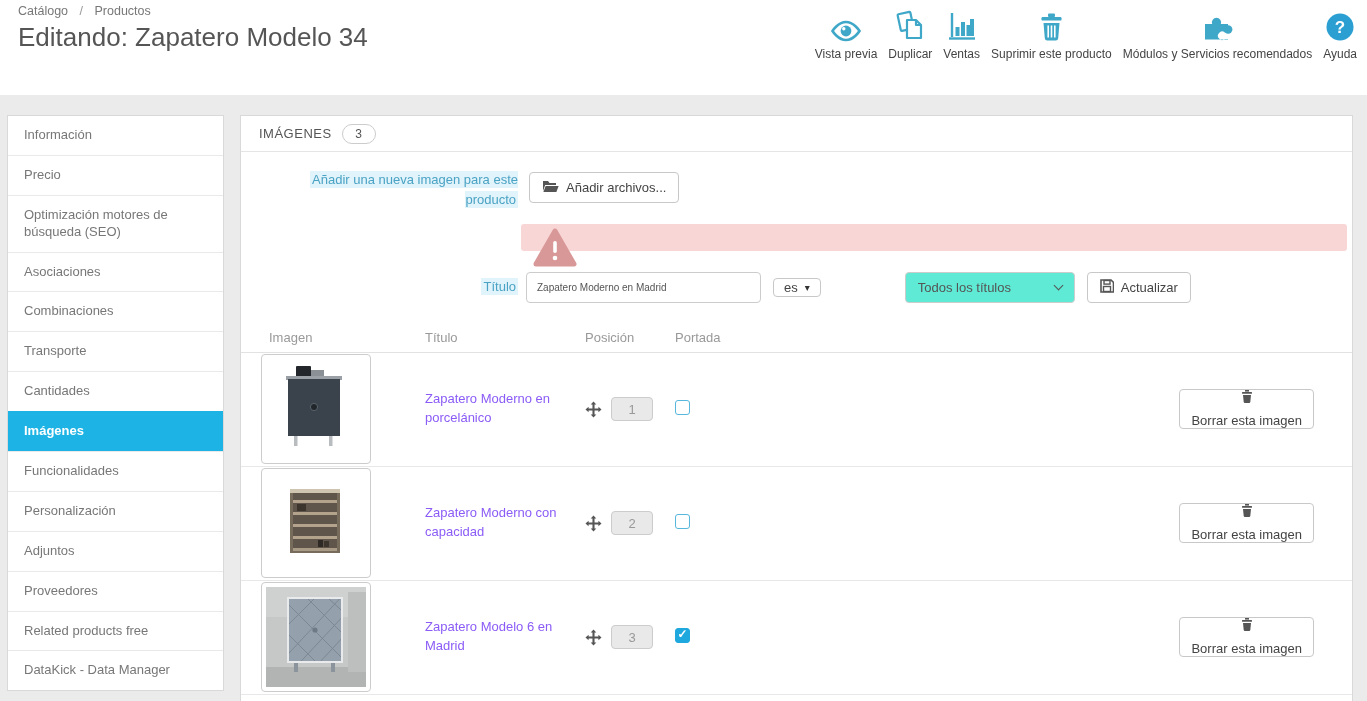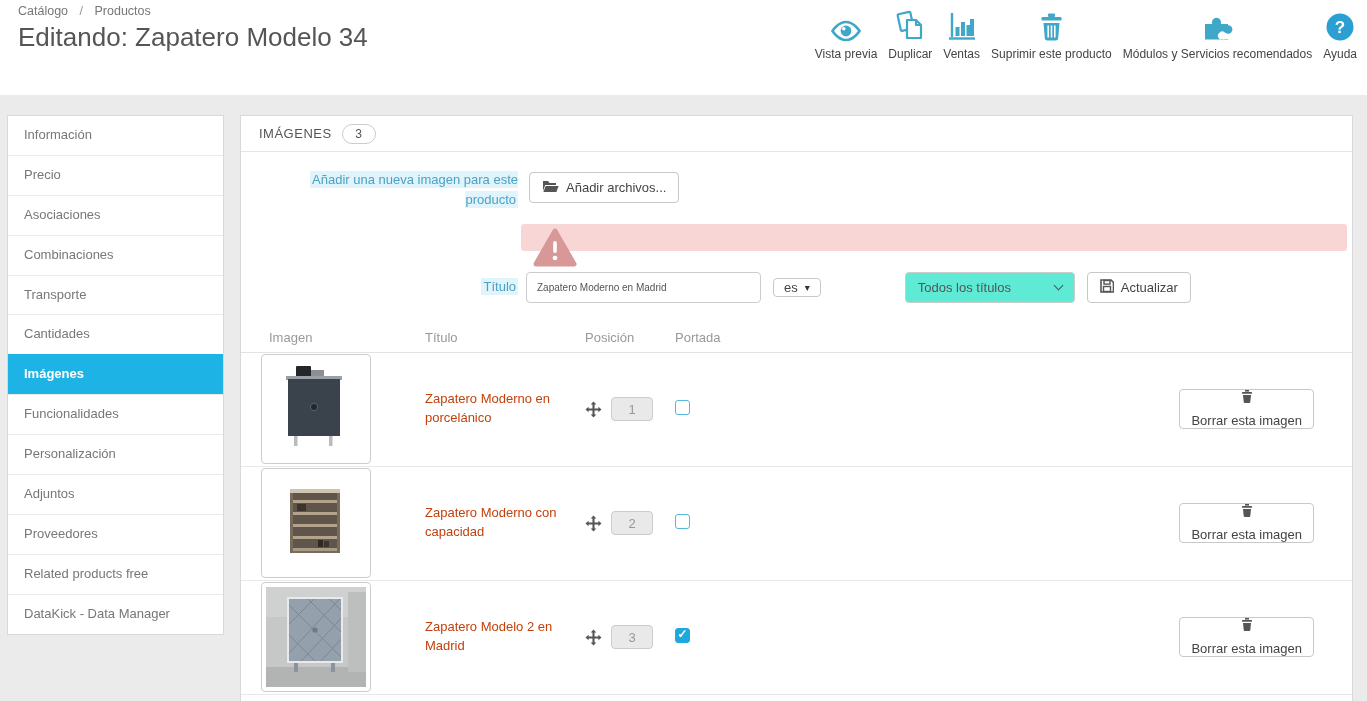--- a/index.html
+++ b/index.html
@@ -74,21 +74,21 @@
   .t-head .c-title { width:160px; }
   .t-head .c-pos { width:90px; }
   .t-head .c-cover { width:80px; }
 
   .img-row { position:relative; display:flex; align-items:center; height:114px;
              padding:0 13px 0 20px; border-bottom:1px solid #e8e8e8; }
   .cell-thumb { width:164px; }
   .thumb { width:110px; height:110px; border:1px solid #ccc; border-radius:4px; background:#fff;
            padding:4px; cursor:pointer; }
   .thumb svg { width:100px; height:100px; display:block; }
-  .cell-title { width:160px; font-size:13px; color:#c2410c; line-height:1.45; padding-right:14px; }
+  .cell-title { width:160px; font-size:13px; color:#8b5cf6; line-height:1.45; padding-right:14px; }
   .cell-pos { width:90px; display:flex; align-items:center; gap:9px; }
   .move { display:inline-flex; cursor:move; }
   .pos-input { width:42px; height:24px; border:1px solid #ccc; border-radius:4px; background:#e9e9e9;
                color:#999; font-size:13px; text-align:center; font-family:"Liberation Sans", sans-serif; }
   .cell-cover { width:80px; }
   .checkbox { display:inline-block; width:15px; height:15px; border:1.5px solid #57b7dc;
               border-radius:3px; background:#fff; cursor:pointer; position:relative; }
   .checkbox.checked { background:#1ea8de; border-color:#1ea8de; }
   .checkbox.checked::after { content:"✓"; position:absolute; left:1.5px; top:-1.5px; color:#fff;
                              font-size:12px; font-weight:bold; }
@@ -175,20 +175,21 @@
         <span class="tb-label">Ayuda</span>
       </div>
     </div>
   </div>
 
   <div class="content">
 
     <nav class="sidebar">
       <div class="side-item">Información</div>
       <div class="side-item">Precio</div>
+      <div class="side-item">Optimización motores de búsqueda (SEO)</div>
       <div class="side-item">Asociaciones</div>
       <div class="side-item">Combinaciones</div>
       <div class="side-item">Transporte</div>
       <div class="side-item">Cantidades</div>
       <div class="side-item active">Imágenes</div>
       <div class="side-item">Funcionalidades</div>
       <div class="side-item">Personalización</div>
       <div class="side-item">Adjuntos</div>
       <div class="side-item">Proveedores</div>
       <div class="side-item">Related products free</div>
@@ -368,21 +369,21 @@
                     <line x1="0" y1="25" x2="70" y2="95"></line>
                   <line x1="30" y1="0" x2="100" y2="70"></line>
                     <line x1="50" y1="0" x2="110" y2="55"></line>
                 </g>
                 <circle cx="49" cy="43" r="2.6" fill="#6e7a85"></circle>
                 <rect x="28" y="76" width="4" height="9" fill="#8b949c"></rect>
                 <rect x="65" y="76" width="4" height="9" fill="#8b949c"></rect>
               </svg>
             </div>
           </div>
-          <div class="cell-title">Zapatero Modelo 2 en Madrid</div>
+          <div class="cell-title">Zapatero Modelo 6 en Madrid</div>
           <div class="cell-pos">
             <span class="move">
               <svg width="17" height="17" viewBox="0 0 18 18">
                 <path d="M9 0.5 L12 3.8 H10.1 V7.9 H14.2 V6 L17.5 9 L14.2 12 V10.1 H10.1 V14.2 H12 L9 17.5 L6 14.2 H7.9 V10.1 H3.8 V12 L0.5 9 L3.8 6 V7.9 H7.9 V3.8 H6 Z" fill="#555"></path>
               </svg>
             </span>
             <input class="pos-input" disabled="" value="3" style="">
           </div>
           <div class="cell-cover">
             <span class="checkbox checked"></span>

